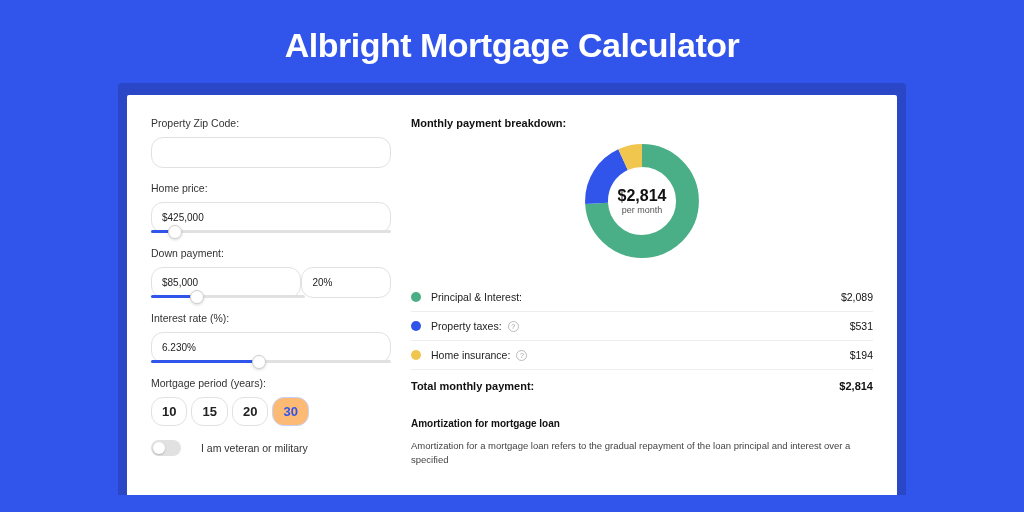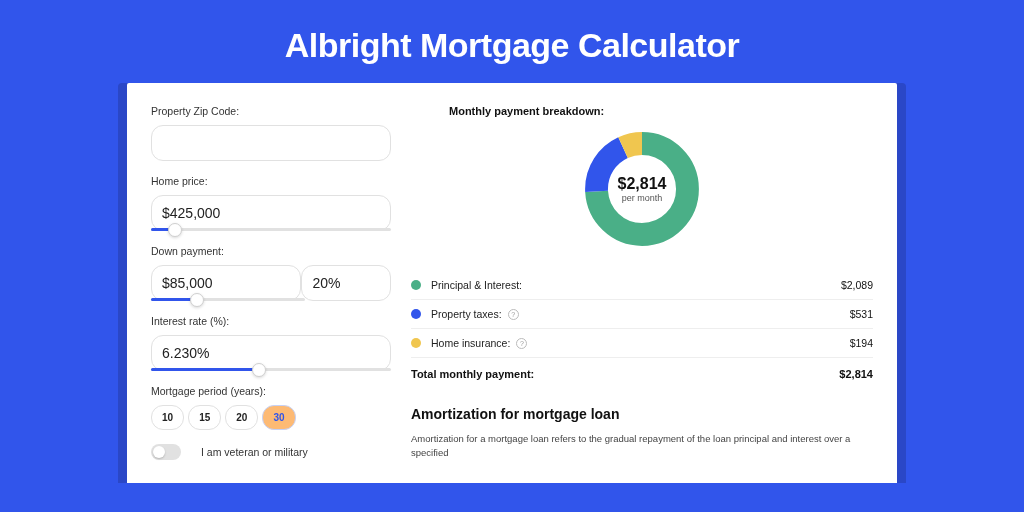--- a/index.html
+++ b/index.html
@@ -16,20 +16,21 @@
     font-size: 34px;
     font-weight: 700;
     padding: 26px 0 18px 0;
     letter-spacing: -0.5px;
   }
   .card-shadow {
     width: 788px;
     margin: 0 auto;
     background: #2a47c7;
     border-radius: 4px 4px 0 0;
+    padding-top: 12px;
   }
   .card {
     width: 770px;
     margin: 0 auto;
     background: #fff;
     border-radius: 2px 2px 0 0;
     padding: 22px 24px 0 24px;
     display: flex;
     gap: 20px;
     height: 400px;
@@ -40,21 +41,21 @@
     font-size: 10.5px;
     color: #333;
     margin-bottom: 8px;
     display: block;
   }
   .text-input {
     width: 100%;
     border: 1px solid #e1e1e1;
     border-radius: 12px;
     padding: 9px 10px;
-    font-size: 14px;
+    font-size: 10px;
     color: #222;
     outline: none;
   }
   .field-group { margin-bottom: 14px; position: relative; }
   .slider-track {
     height: 3px;
     background: #e1e1e1;
     position: relative;
     margin-top: -3px;
     border-radius: 2px;
@@ -76,21 +77,21 @@
   }
   .dp-row { display: flex; }
   .dp-row .text-input:first-child { flex: 1.9; }
   .dp-row .text-input:last-child { flex: 1; }
   .period-row { display: flex; gap: 4px; }
   .period-btn {
     border: 1px solid #e1e1e1;
     background: #fff;
     border-radius: 12px;
     padding: 6px 10px;
-    font-size: 10px;
+    font-size: 13px;
     font-weight: 600;
     color: #222;
     cursor: pointer;
   }
   .period-btn.active {
     background: #fdba74;
     border-color: #c5d1f7;
     color: #3155eb;
   }
   .toggle-row { display: flex; align-items: center; gap: 20px; margin-top: 14px; }
@@ -108,21 +109,20 @@
     position: absolute;
     top: 2px; left: 2px;
     box-shadow: 0 1px 2px rgba(0,0,0,0.2);
   }
   .toggle-label { font-size: 10.5px; color: #333; }
   .section-title {
     font-size: 11px;
     font-weight: 700;
     color: #111;
     margin-bottom: 12px;
-    margin-left: 38px;
   }
   .donut-wrap { text-align: center; margin: 4px 0 18px 0; }
   .donut { display: inline-block; position: relative; width: 120px; height: 120px; }
   .donut svg { width: 120px; height: 120px; transform: rotate(-90deg); }
   .donut-center {
     position: absolute;
     top: 50%; left: 50%;
     transform: translate(-50%, -50%);
     text-align: center;
   }
@@ -155,21 +155,21 @@
   .total-row {
     display: flex;
     padding: 10px 0 12px 0;
     font-size: 11px;
     font-weight: 700;
     color: #111;
     border-top: 1px solid #eee;
   }
   .total-row .label { flex: 1; }
   .amort-section { margin-top: 14px; }
-  .amort-title { font-size: 14px; font-weight: 700; color: #111; margin-bottom: 10px; }
+  .amort-title { font-size: 10px; font-weight: 700; color: #111; margin-bottom: 10px; }
   .amort-text { font-size: 9.5px; color: #444; line-height: 1.5; }
 </style>
 </head>
 <body>
 
 <div class="page-title">Albright Mortgage Calculator</div>
 
 <div class="card-shadow">
   <div class="card">
 

